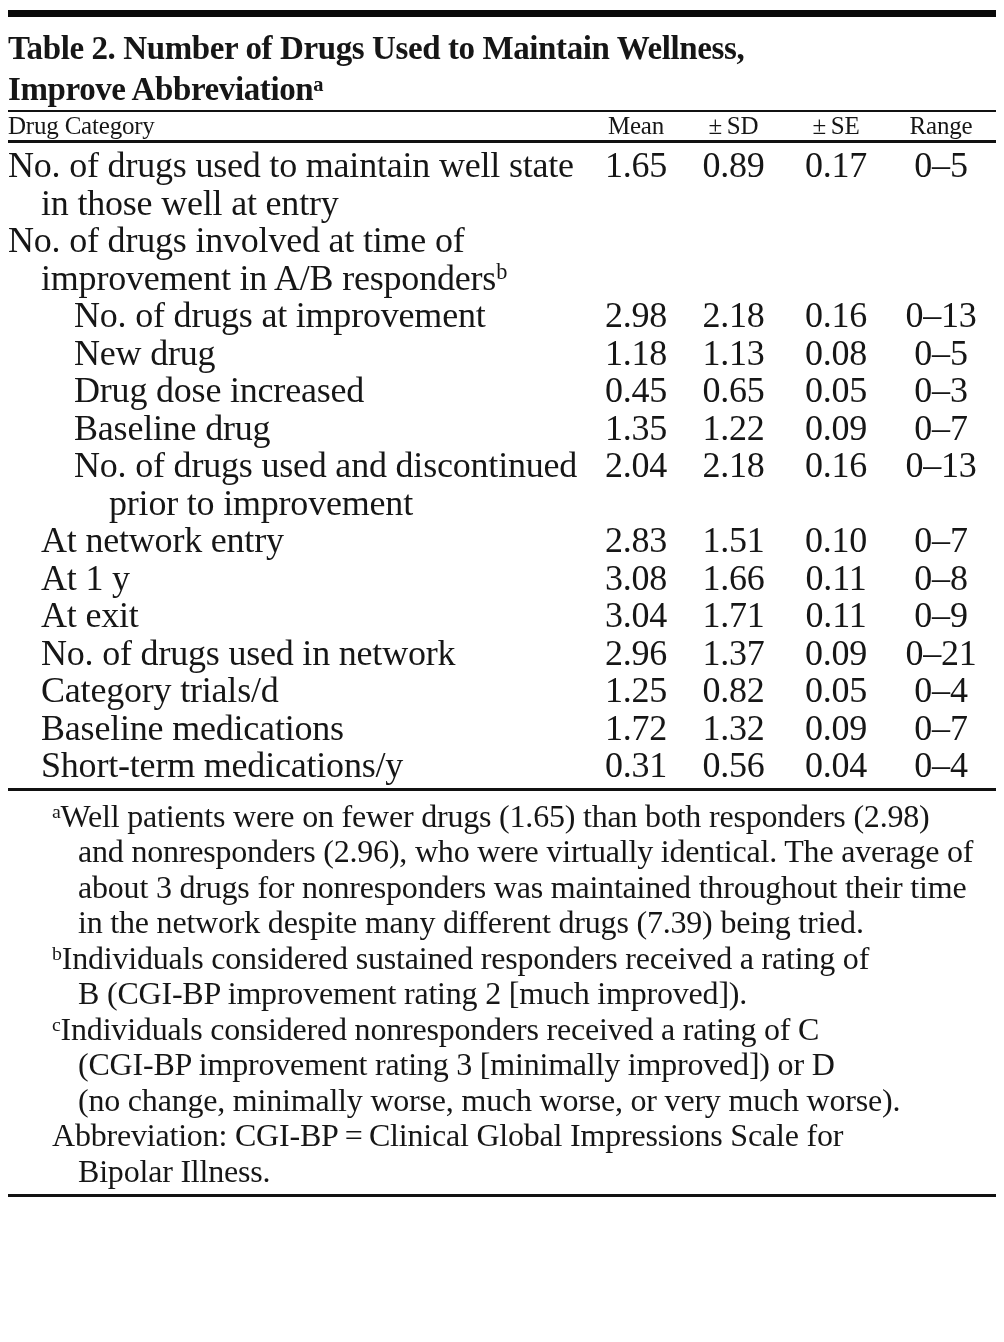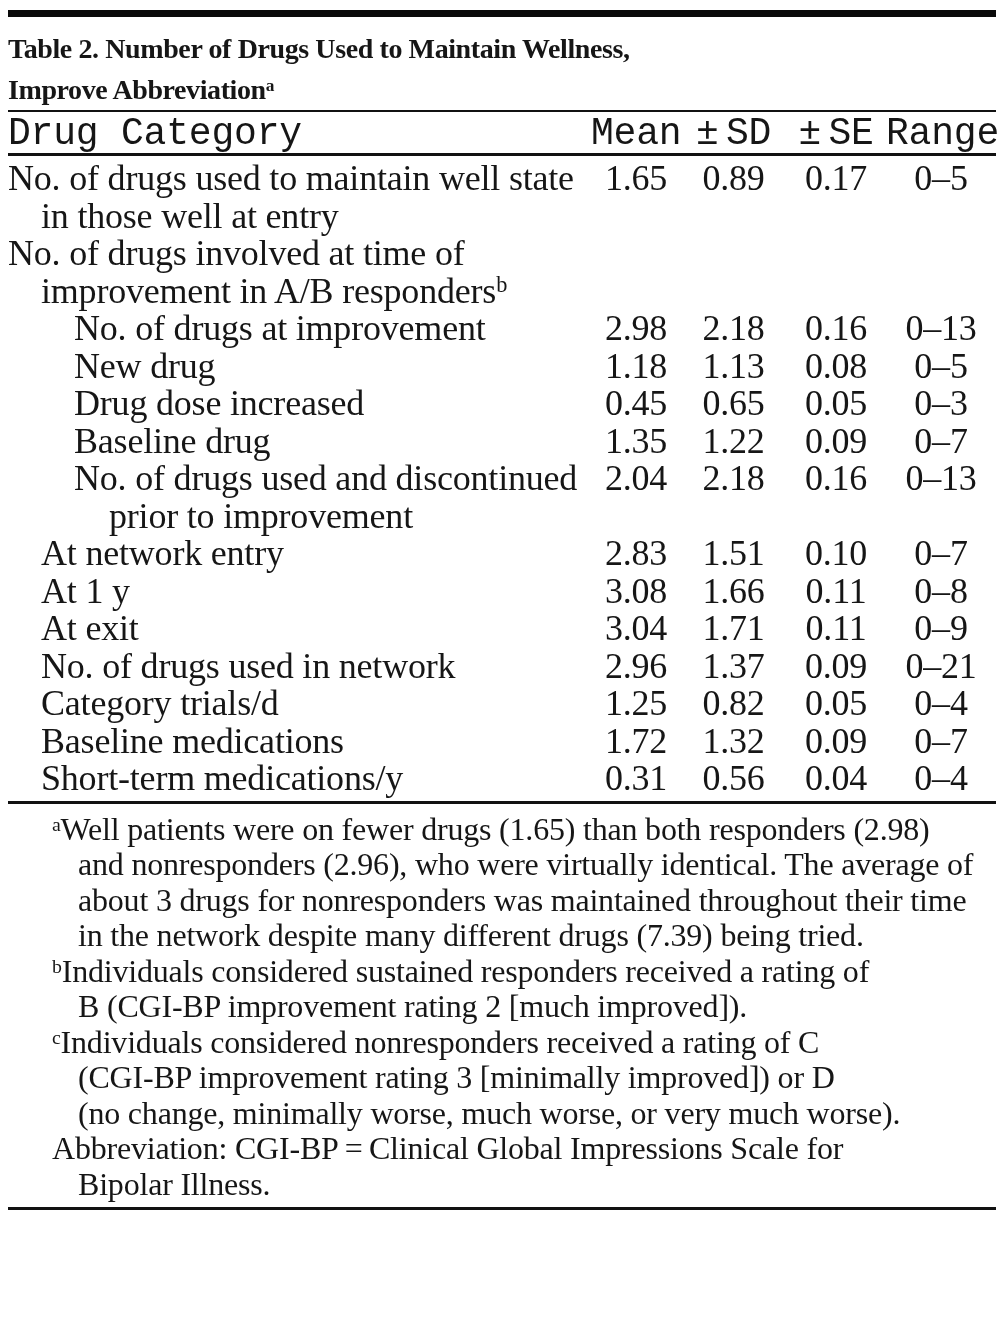--- a/index.html
+++ b/index.html
@@ -14,45 +14,44 @@
     font-family: "Liberation Serif", "DejaVu Serif", serif;
     overflow: hidden;
   }
   .top-rule {
     margin-top: 10px;
     height: 7px;
     background: #0a0a0a;
   }
   .title {
     margin: 11px 0 0 0;
-    font-size: 28px;
+    font-size: 33px;
     font-weight: bold;
     line-height: 41px;
     letter-spacing: -0.4px;
   }
   .title .tline { display: block; white-space: nowrap; }
   sup {
     font-size: 62%;
     line-height: 0;
     vertical-align: baseline;
     position: relative;
     top: -0.45em;
   }
   .rule-thin { height: 2px; background: #111111; }
   .rule-med  { height: 3px; background: #111111; }
   .grid-row {
     display: grid;
     grid-template-columns: 1fr 90px 105px 100px 110px;
     align-items: center;
   }
   .header-row {
-    height: 41px;
-    font-size: 38px;
+    height: 28px;
+    font-size: 25px;
     letter-spacing: -0.2px;
-    font-family: Liberation Mono, monospace;
   }
   .header-row .num { text-align: center; }
   .tbody {
     padding: 4px 0 3px 0;
     font-size: 36px;
     line-height: 37.5px;
     letter-spacing: -0.2px;
   }
   .trow .cell { white-space: nowrap; }
   .trow .num { text-align: center; }

